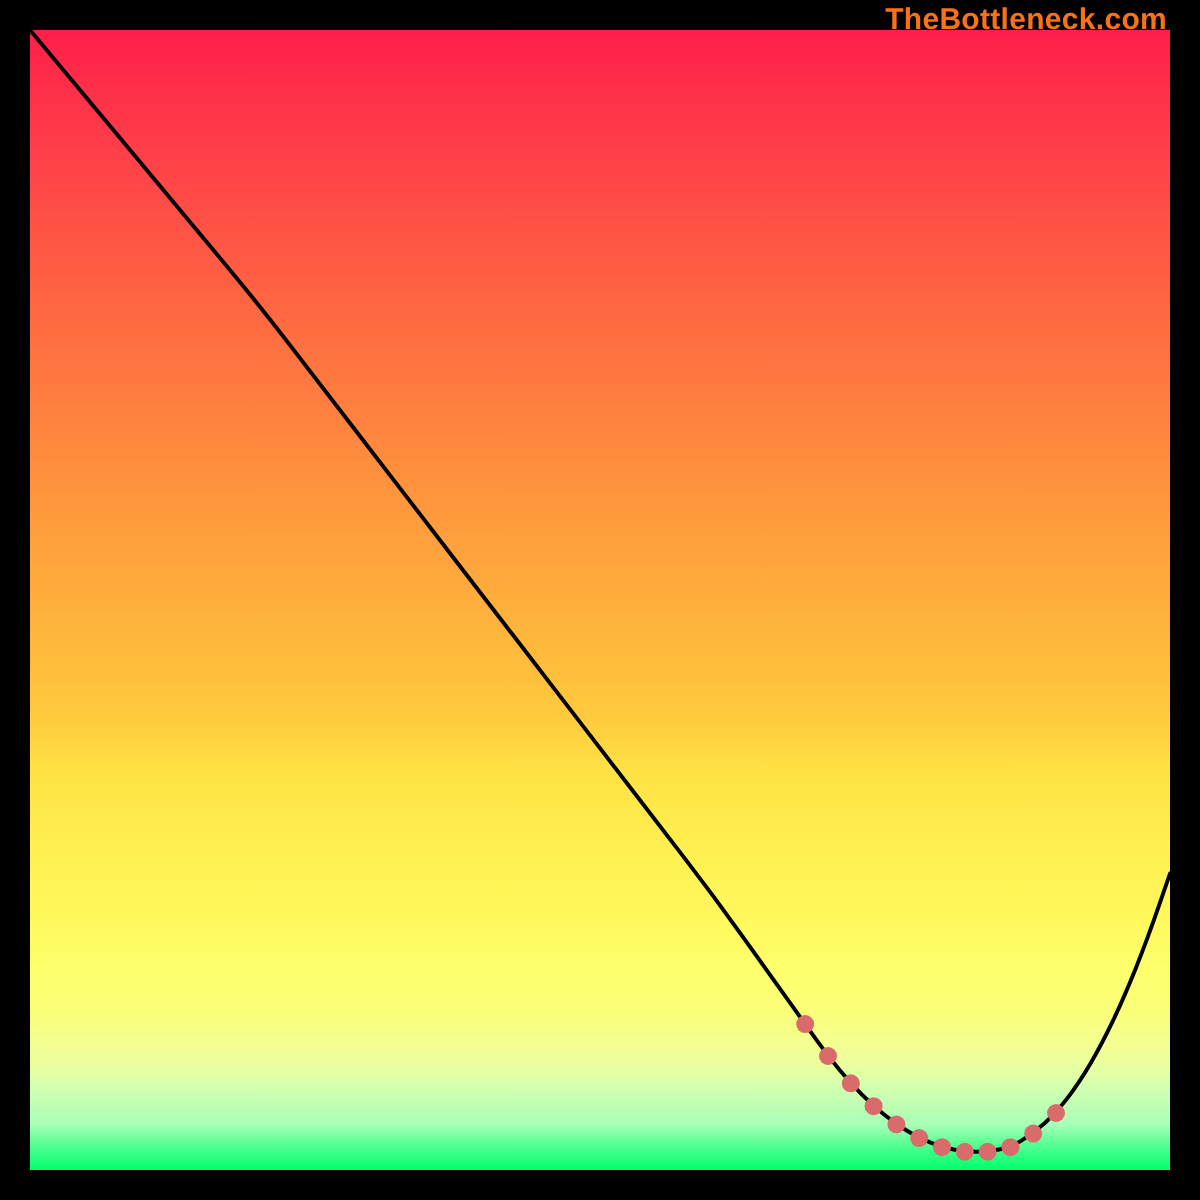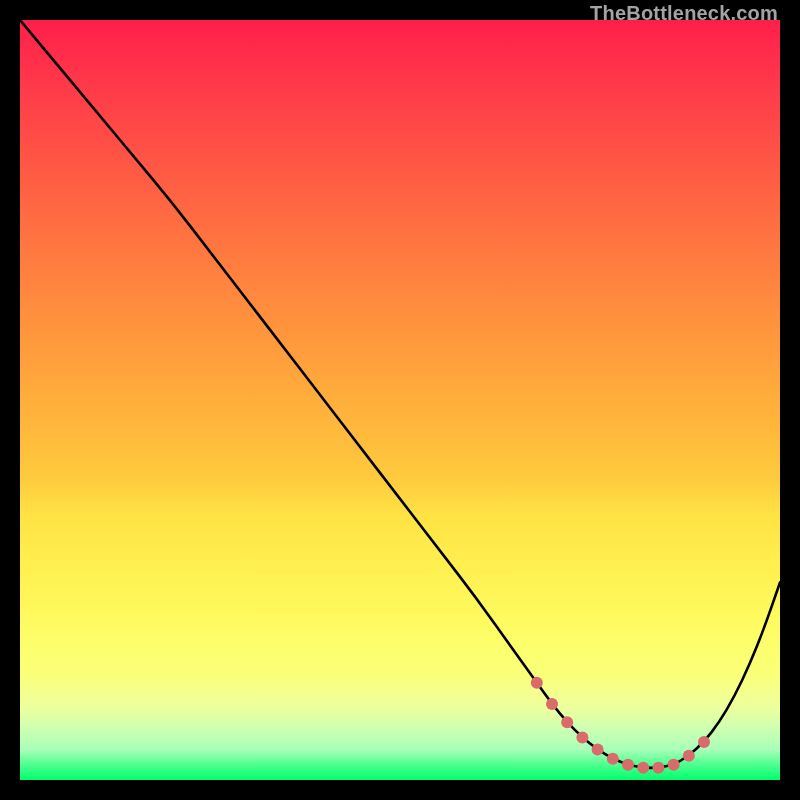--- a/index.html
+++ b/index.html
@@ -88,21 +88,21 @@
     height: 100%;
     overflow: visible;
   }
   .watermark {
     position: absolute;
     top: 2px;
     right: 22px;
     font-family: Arial, Helvetica, sans-serif;
     font-size: 20px;
     font-weight: 600;
-    color: #a3a3a3;
+    color: #f97316;
     letter-spacing: 0.2px;
     user-select: none;
   }
 </style>
 </head>
 <body>
 
 <div class="stage">
 
   <div class="plot-area">

